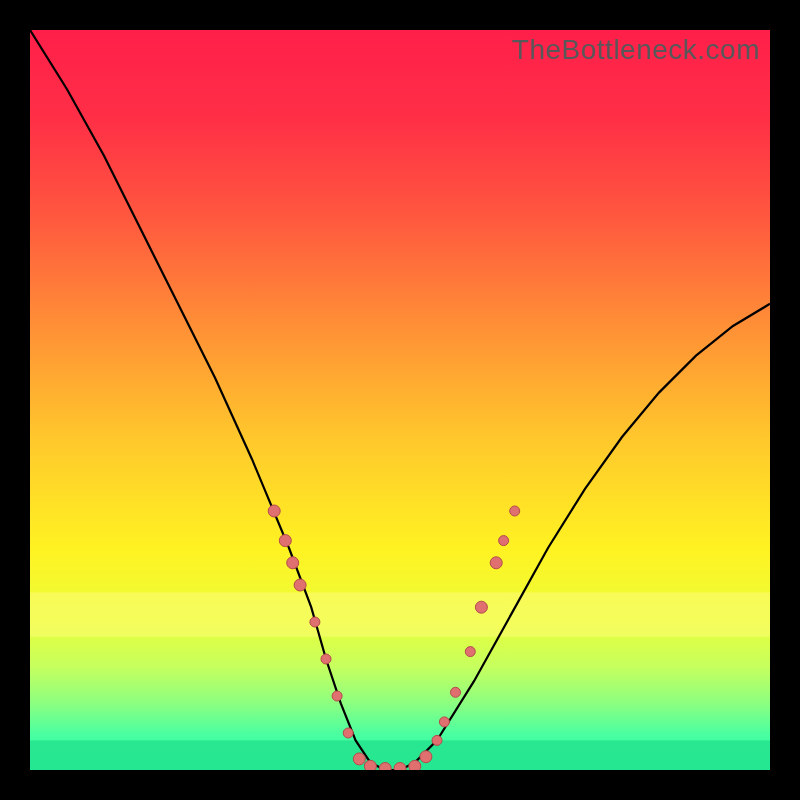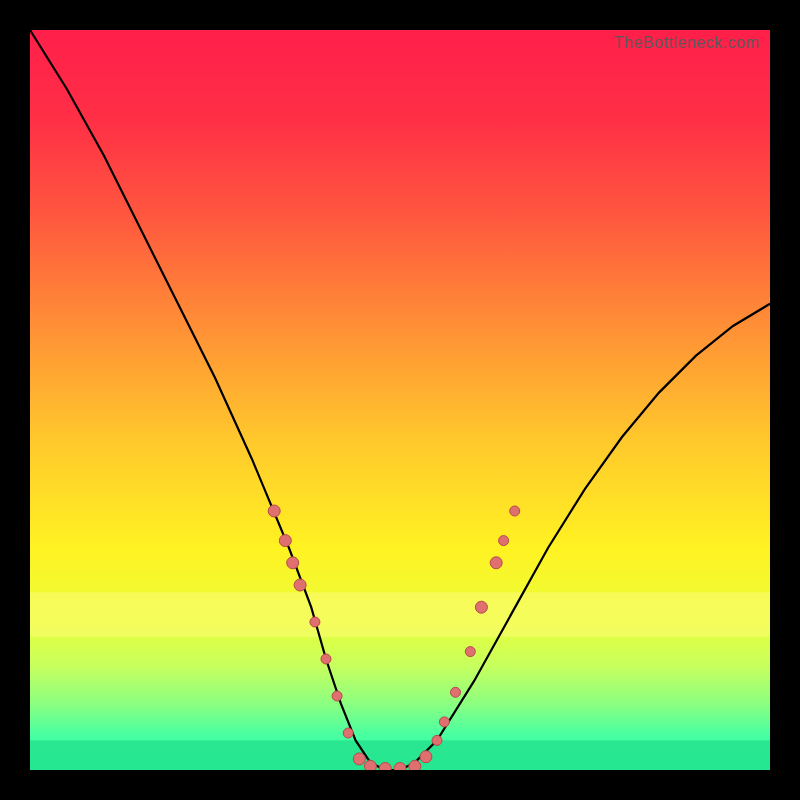--- a/index.html
+++ b/index.html
@@ -23,21 +23,21 @@
     left: 0;
     top: 0;
     width: 740px;
     height: 740px;
   }
   .watermark {
     position: absolute;
     top: 4px;
     right: 10px;
     font-family: Arial, Helvetica, sans-serif;
-    font-size: 16px;
+    font-size: 28px;
     color: #58585a;
     letter-spacing: 0.5px;
     user-select: none;
   }
   svg {
     display: block;
   }
 </style>
 </head>
 <body>

